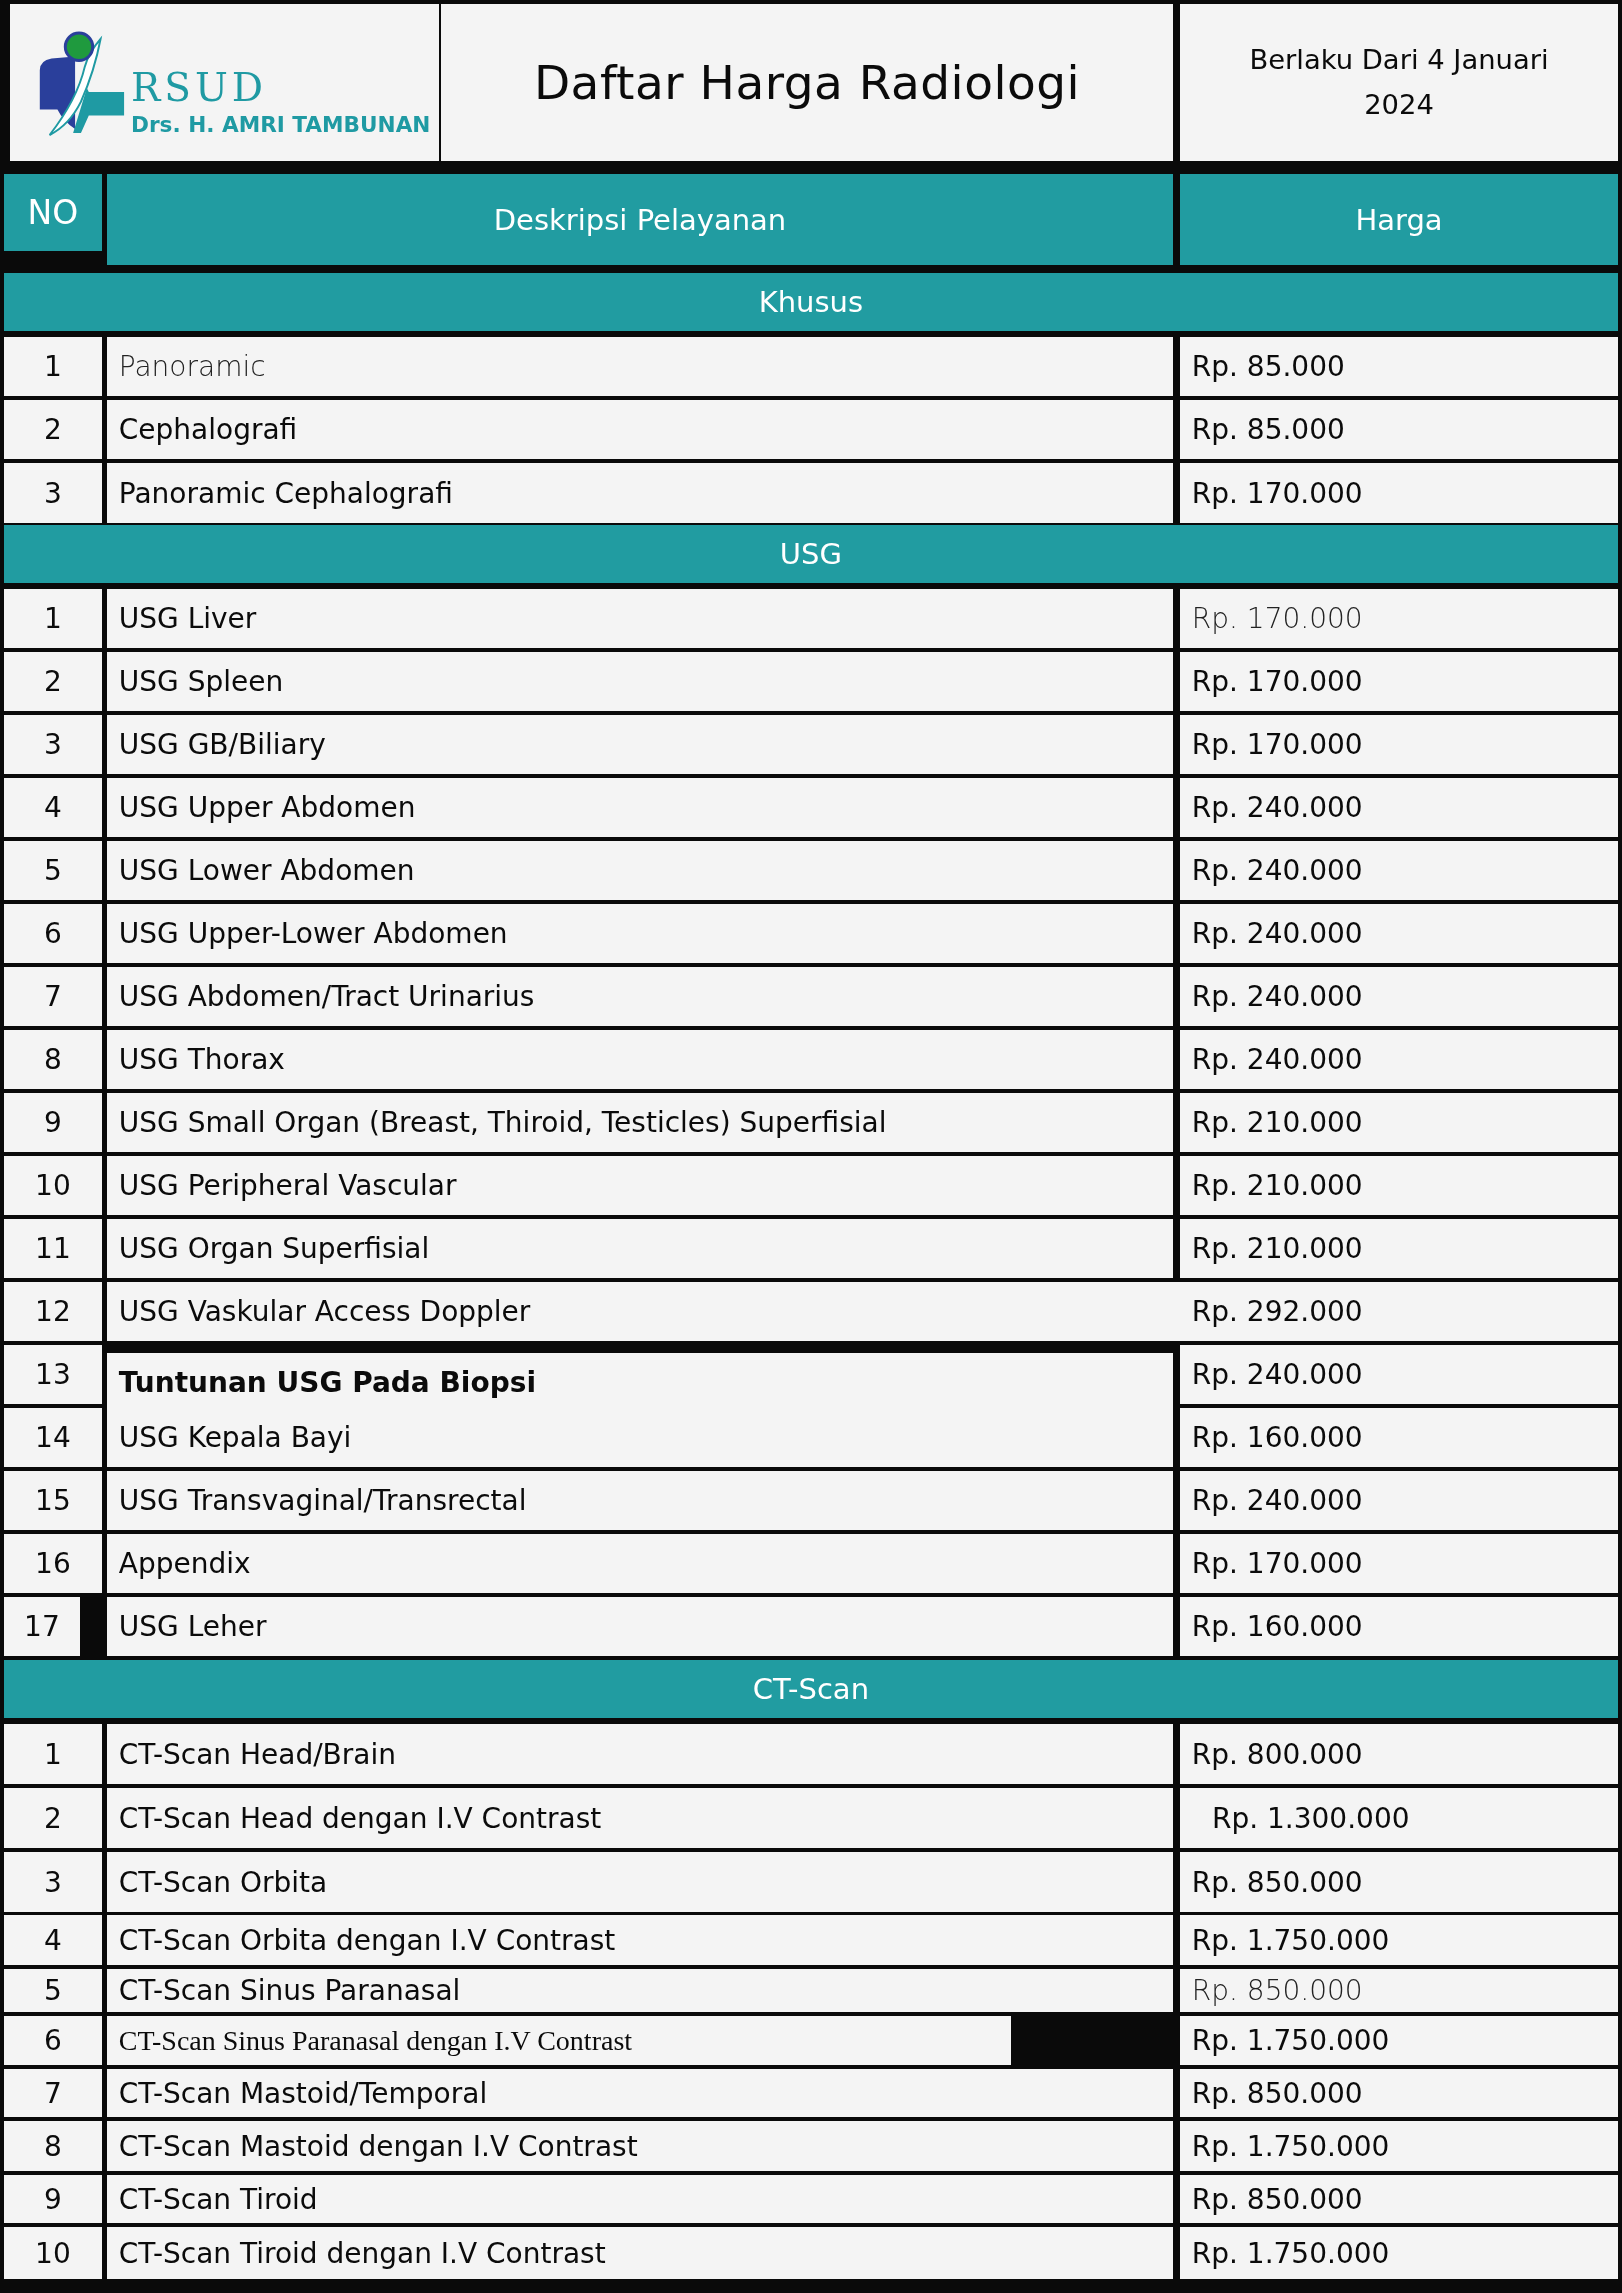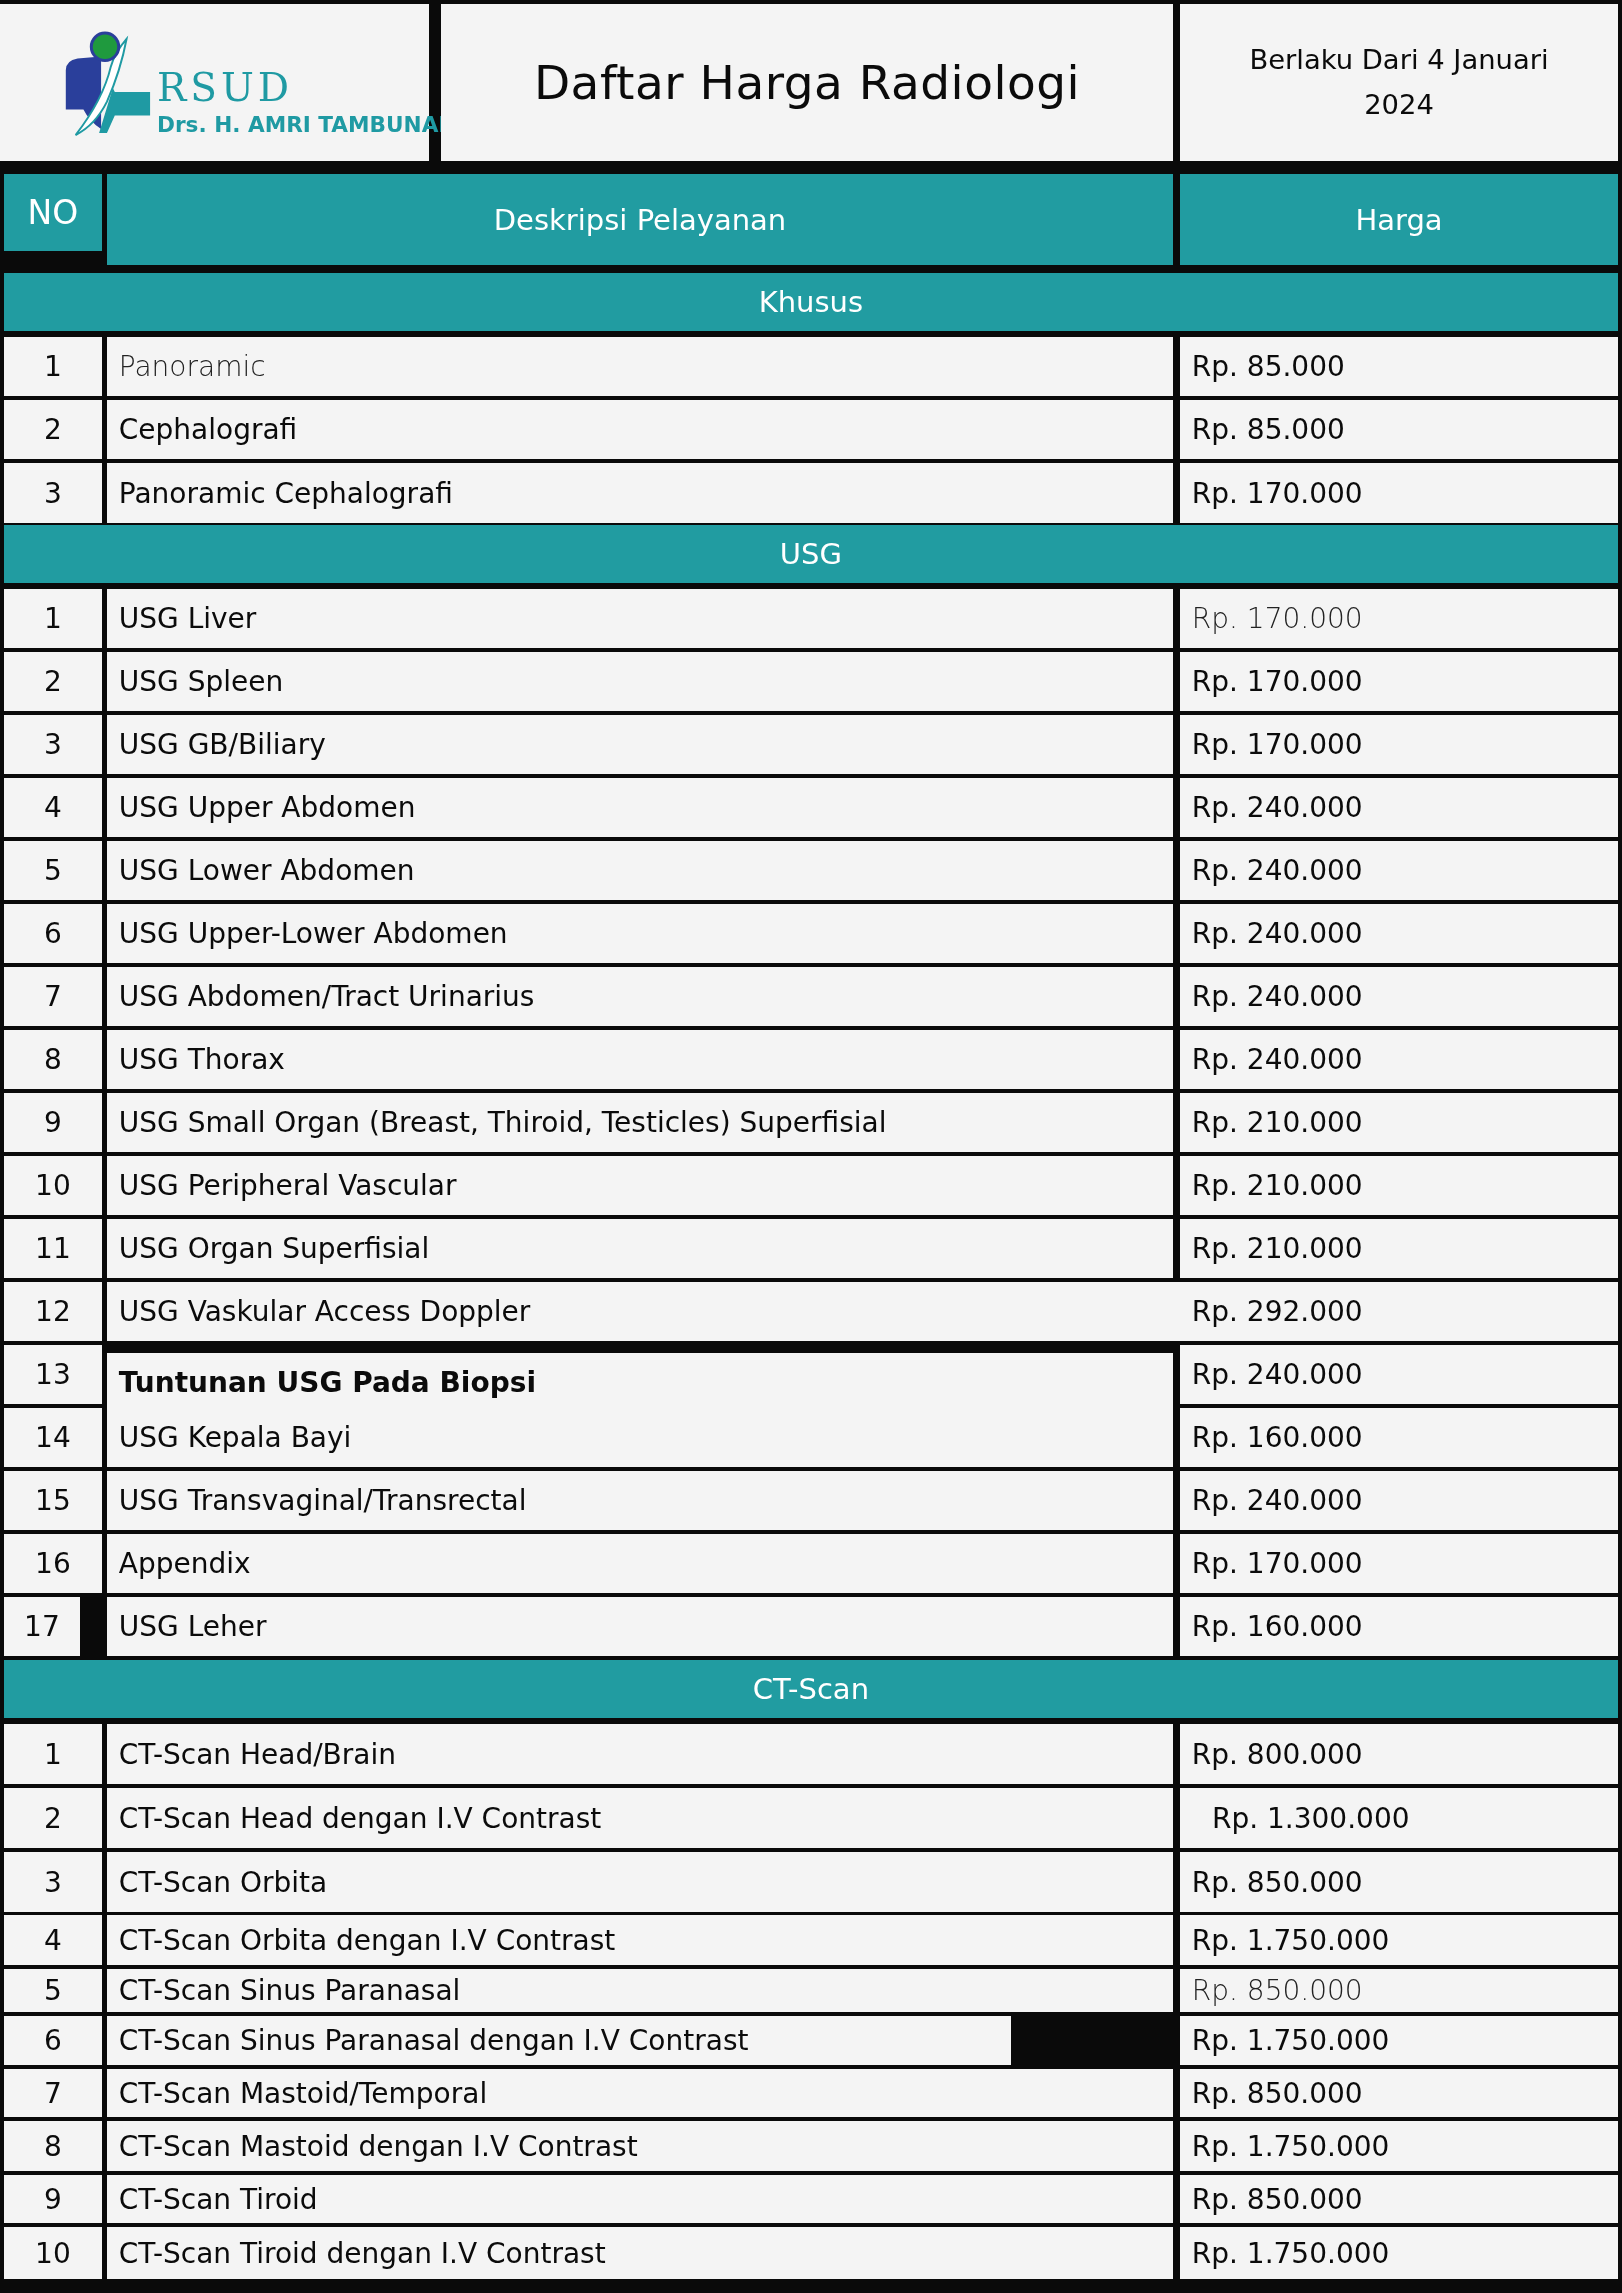--- a/index.html
+++ b/index.html
@@ -10,21 +10,21 @@
   }
   .sheet { position: absolute; left: 0; top: 0; width: 1622px; height: 2294px; background: #0a0a0a; }
   .cell {
     position: absolute; box-sizing: border-box; background: #f4f4f4;
     display: flex; align-items: center;
   }
   .teal { background: #219ca1; color: #ffffff; }
   .center { justify-content: center; text-align: center; }
 
   
-  .logo-cell { left: 0; top: 3.9px; width: 429px; height: 157px; padding-left: 36px; }
+  .logo-cell { left: 10px; top: 3.9px; width: 429px; height: 157px; }
   .title-cell { left: 441px; top: 3.9px; width: 732px; height: 157px; font-size: 47px; font-weight: 500; letter-spacing: 0.5px; }
   .date-cell { left: 1180px; top: 3.9px; width: 438px; height: 157px; font-size: 27.4px; line-height: 45px; flex-direction: column; }
 
   
   .hdr-no { left: 3.9px; top: 174px; width: 98px; height: 77px; font-size: 33px; }
   .hdr-desc { left: 107px; top: 174px; width: 1066px; height: 91px; font-size: 29px; }
   .hdr-price { left: 1180px; top: 174px; width: 438px; height: 91px; font-size: 29px; }
 
   .section { left: 3.9px; width: 1614px; font-size: 29px; }
 
@@ -194,21 +194,21 @@
         <div class="cell desc" style="top: 1915px; left: 107px; width: 1066px; height: 50px;">CT-Scan Orbita dengan I.V Contrast</div>
         <div class="cell price" style="top: 1915px; left: 1180px; width: 438px; height: 50px;">Rp. 1.750.000</div>
       </div>
       <div>
         <div class="cell center num" style="top: 1969px; left: 3.9px; width: 98px; height: 43px;">5</div>
         <div class="cell desc" style="top: 1969px; left: 107px; width: 1066px; height: 43px;">CT-Scan Sinus Paranasal</div>
         <div class="cell price light" style="top: 1969px; left: 1180px; width: 438px; height: 43px;">Rp. 850.000</div>
       </div>
       <div>
         <div class="cell center num" style="top: 2016px; left: 3.9px; width: 98px; height: 49px;">6</div>
-        <div class="cell desc" style="top: 2016px; left: 107px; width: 904px; height: 49px;">CT-Scan Sinus Paranasal dengan I.V Contrast</div>
+        <div class="cell desc" style="top: 2016px; left: 107px; width: 904px; height: 49px; font-family: Liberation Serif, serif;">CT-Scan Sinus Paranasal dengan I.V Contrast</div>
         <div class="cell price" style="top: 2016px; left: 1180px; width: 438px; height: 49px;">Rp. 1.750.000</div>
       </div>
       <div>
         <div class="cell center num" style="top: 2069px; left: 3.9px; width: 98px; height: 48px;">7</div>
         <div class="cell desc" style="top: 2069px; left: 107px; width: 1066px; height: 48px;">CT-Scan Mastoid/Temporal</div>
         <div class="cell price" style="top: 2069px; left: 1180px; width: 438px; height: 48px;">Rp. 850.000</div>
       </div>
       <div>
         <div class="cell center num" style="top: 2121px; left: 3.9px; width: 98px; height: 50px;">8</div>
         <div class="cell desc" style="top: 2121px; left: 107px; width: 1066px; height: 50px;">CT-Scan Mastoid dengan I.V Contrast</div>

